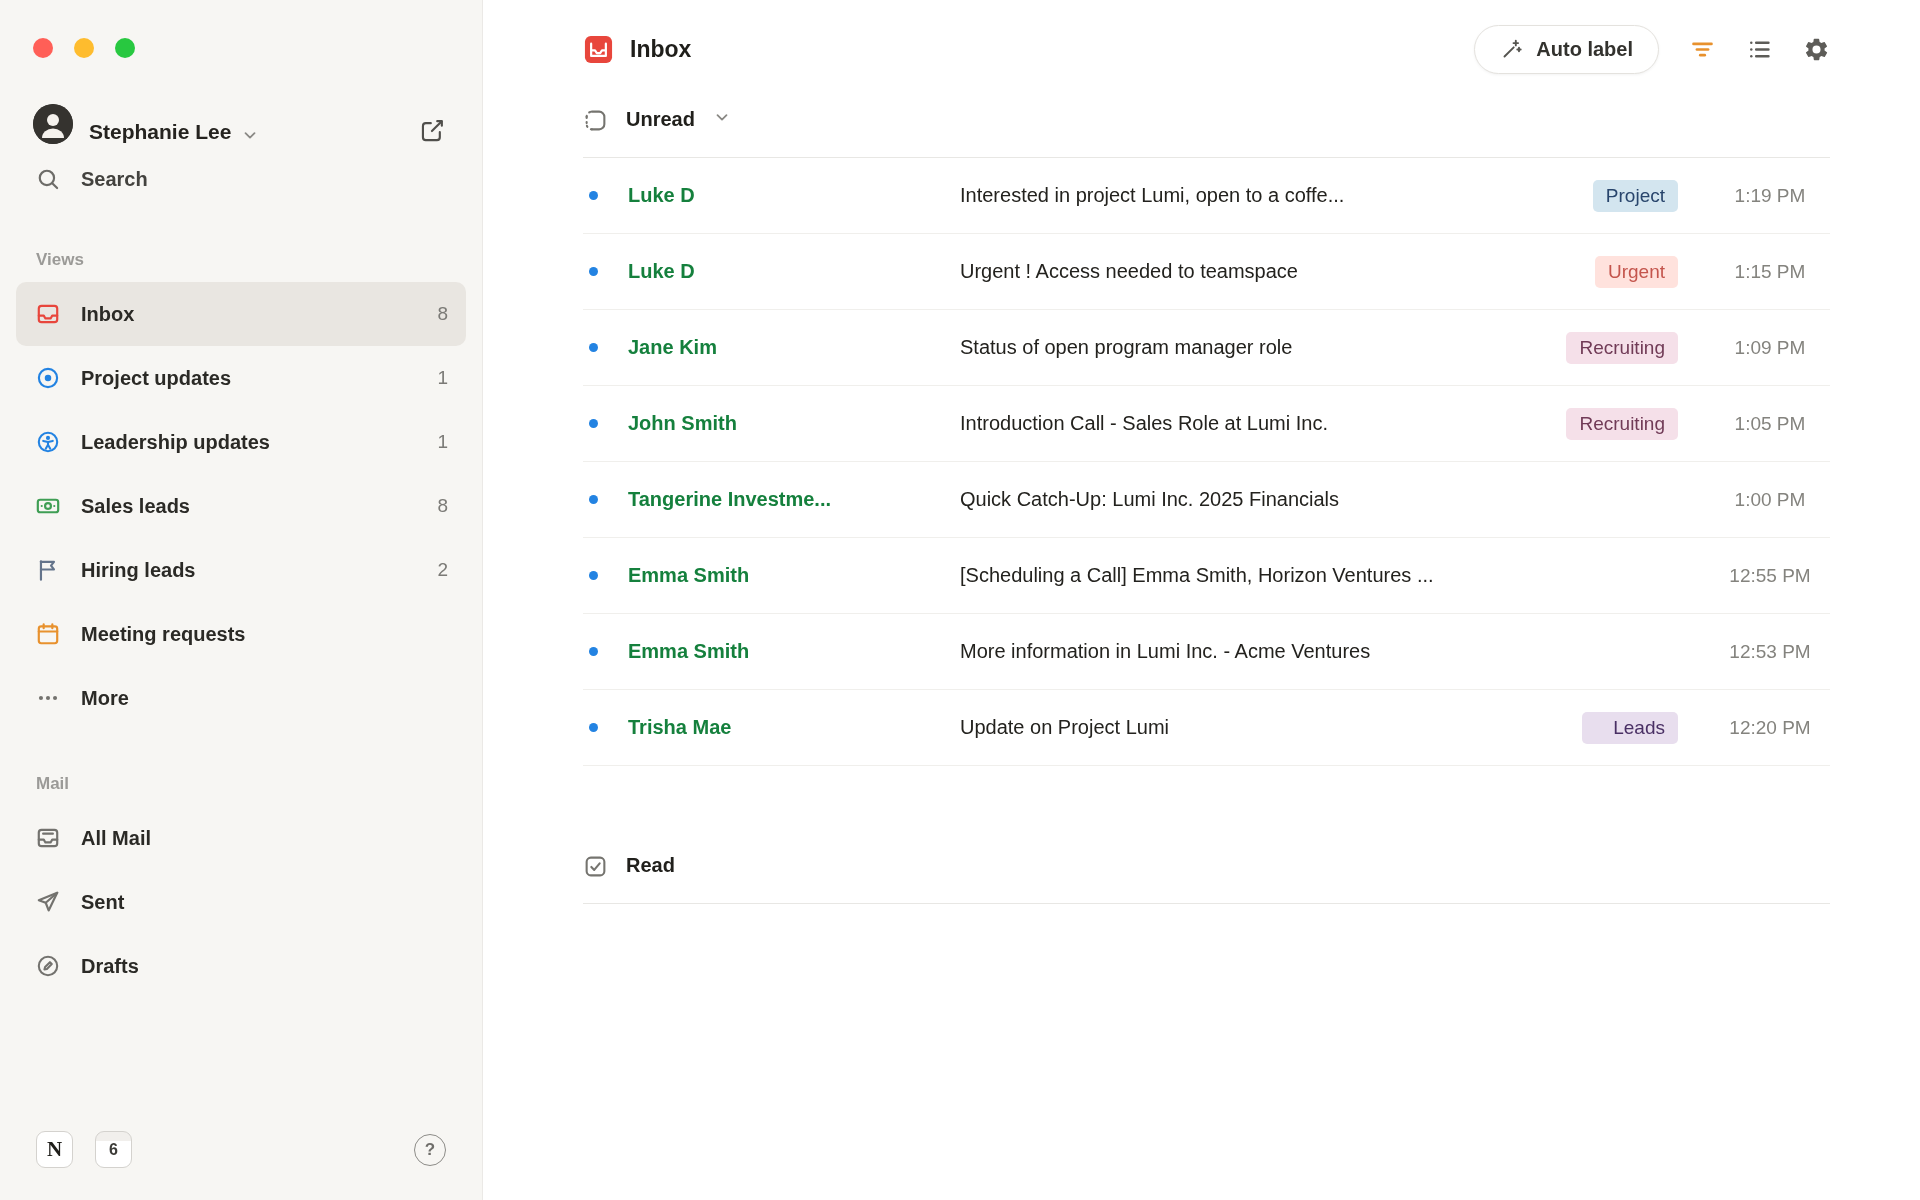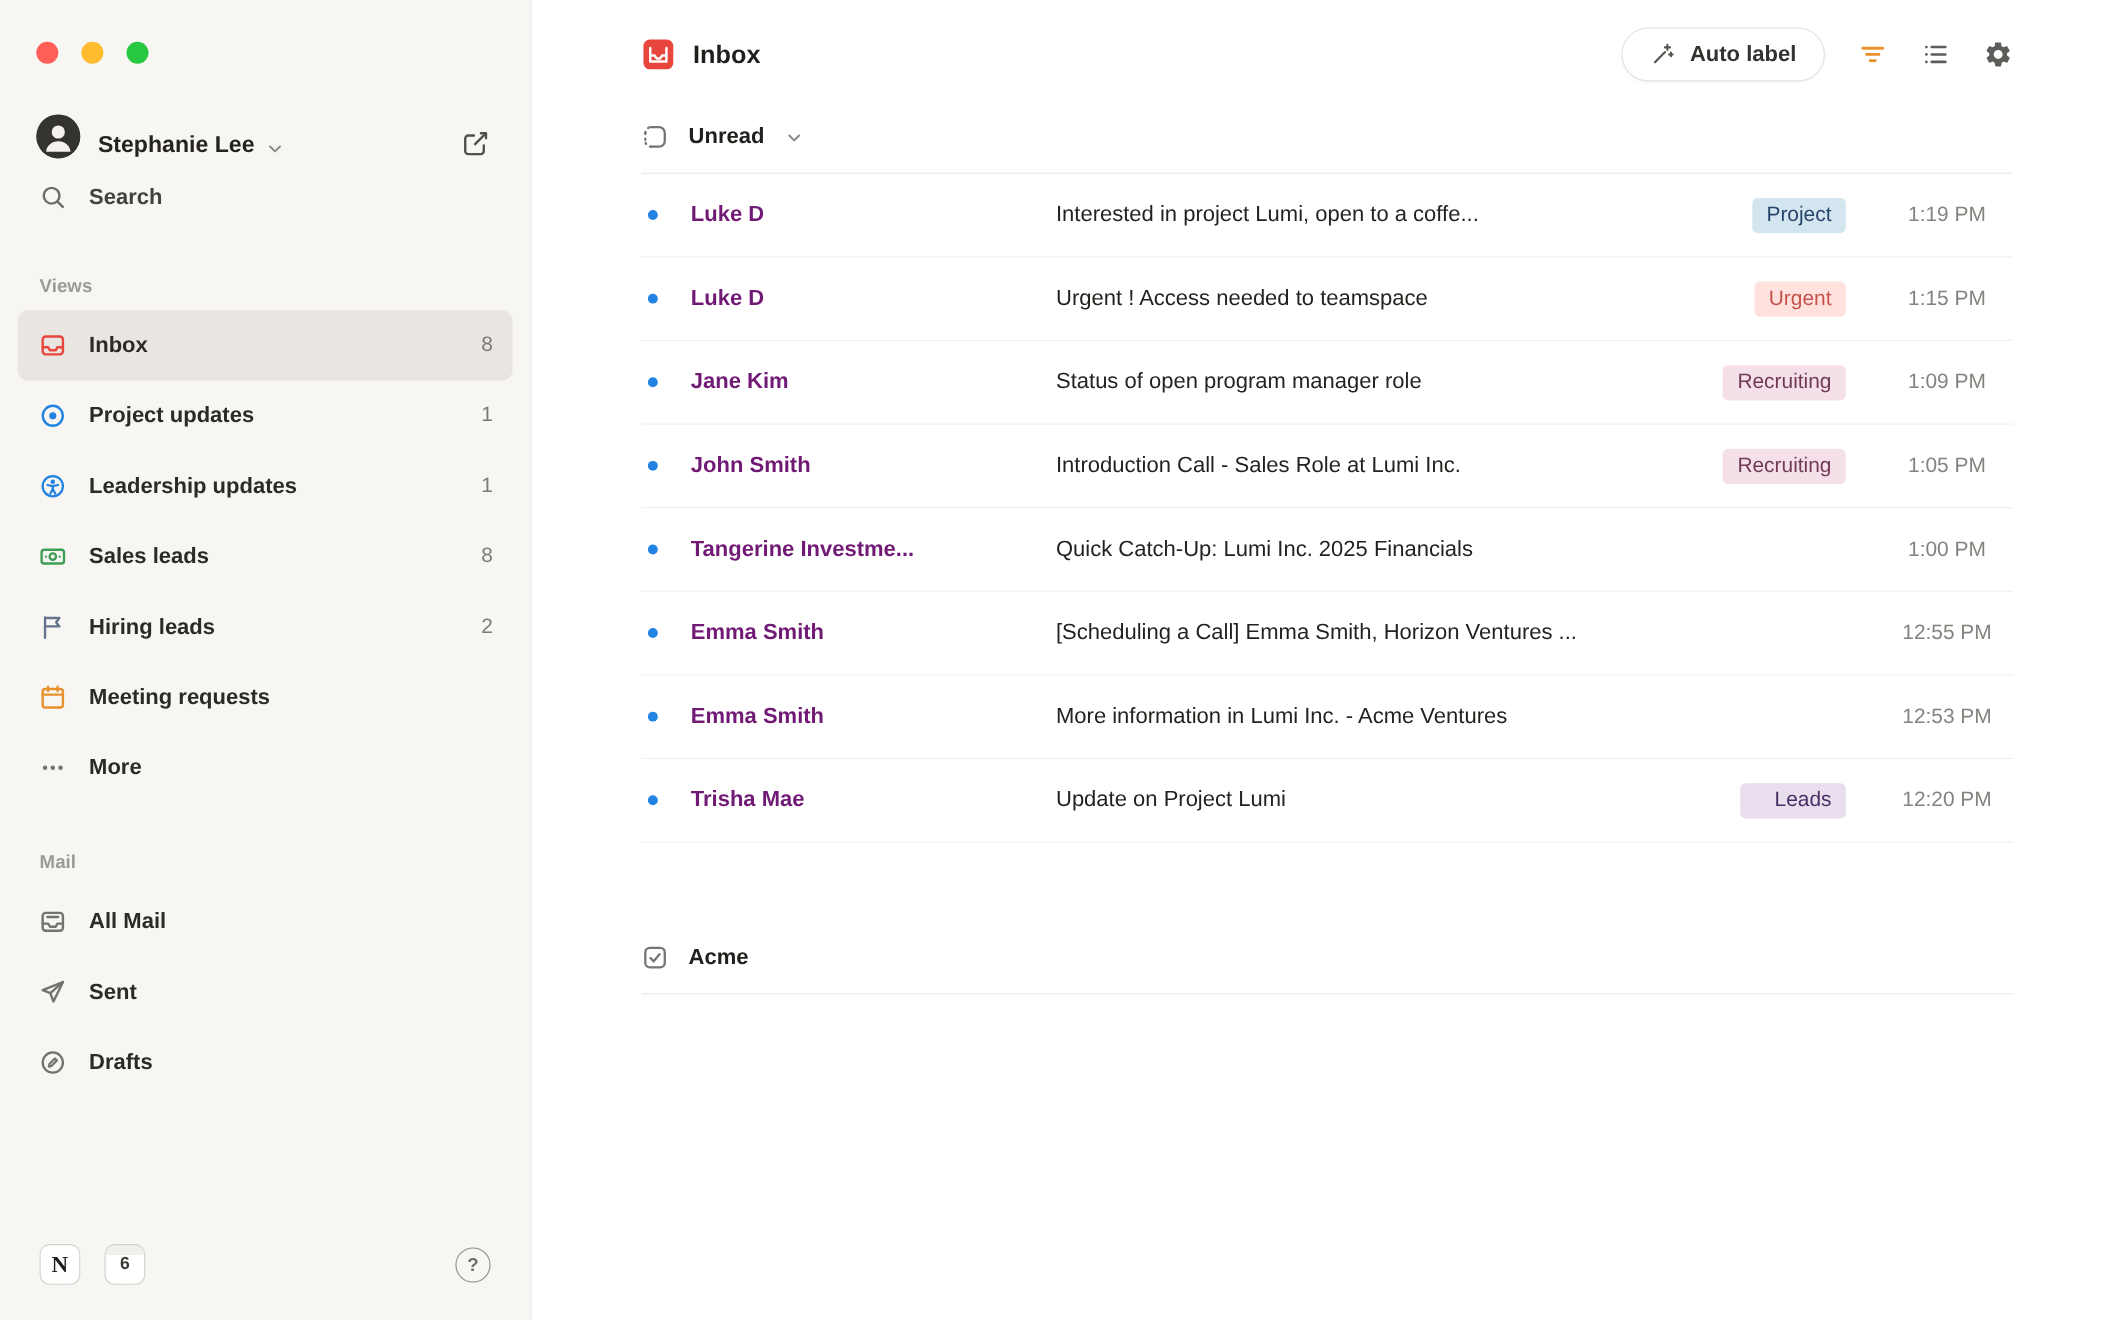--- a/index.html
+++ b/index.html
@@ -62,31 +62,31 @@
   .page-title .title-text { font-size:23px; font-weight:bold; color:#1f1e1a; }
   .header-actions { margin-left:auto; display:flex; align-items:center; gap:30px; }
   .auto-label-btn { display:flex; align-items:center; gap:12px; height:49px; padding:0 25px;
                     border:1px solid #e4e2de; border-radius:25px; background:#fff;
                     box-shadow:0 1px 3px rgba(0,0,0,.05); cursor:pointer; }
   .auto-label-btn .icon { color:#55544f; }
   .auto-label-text { font-size:20px; font-weight:bold; color:#33322e; }
   .hdr-icon { display:flex; cursor:pointer; color:#5d5c58; }
   .hdr-icon.filter-on { color:var(--filter-active,#e8912d); }
 
-  .group-header { display:flex; align-items:center; gap:18px; height:50px; padding-bottom:16px;
+  .group-header { display:flex; align-items:flex-start; gap:18px; height:50px; padding-bottom:16px;
                   border-bottom:1px solid #e8e7e4; cursor:pointer; }
   .group-header.first { margin-top:34px; }
   .group-header.read-group { margin-top:88px; }
   .group-title { font-size:20px; font-weight:bold; color:#21201c; }
   .group-header .icon { color:#75746f; }
   .group-chevron { color:#8a8985; display:flex; }
 
   .email-row { display:flex; align-items:center; height:76px; border-bottom:1px solid #f0efec; cursor:pointer; }
   .dot { width:9px; height:9px; border-radius:50%; background:var(--unread-dot,#2383e2); margin-left:6px; flex:none; }
-  .sender { width:332px; flex:none; margin-left:30px; font-size:20px; font-weight:bold; color:#701a75;
+  .sender { width:332px; flex:none; margin-left:30px; font-size:20px; font-weight:bold; color:#15803d;
             white-space:nowrap; overflow:hidden; text-overflow:ellipsis; }
   .subject { flex:1; font-size:20px; color:#23221e; white-space:nowrap; overflow:hidden;
              text-overflow:ellipsis; margin-right:24px; }
   .tag { flex:none; font-size:19px; padding:5px 13px; border-radius:5px; margin-right:32px; }
   .tag-blue   { background:var(--tag-blue-bg,#d3e5ef);   color:var(--tag-blue-text,#28456c); }
   .tag-red    { background:var(--tag-red-bg,#ffe2dd);    color:var(--tag-red-text,#c4554d); }
   .tag-pink   { background:var(--tag-pink-bg,#f5e0e9);   color:var(--tag-pink-text,#713b57); }
   .tag-purple { background:var(--tag-purple-bg,#e8deee); color:var(--tag-purple-text,#492f64);padding-left:31px; }
   .time { flex:none; width:120px; text-align:center; font-size:19px; color:#84837e; }
 
@@ -394,17 +394,17 @@
 
     </div>
 
     <div class="group-header read-group">
       <span class="icon">
         <svg width="25" height="25" viewBox="0 0 24 24" fill="none" stroke="currentColor" stroke-width="2" stroke-linecap="round" stroke-linejoin="round">
             <rect x="3.5" y="3.5" width="17" height="17" rx="4"></rect>
             <path d="M8 12.4 l2.8 2.9 L16 9"></path>
           </svg>
       </span>
-      <span class="group-title">Acme</span>
+      <span class="group-title">Read</span>
     </div>
 
   </main>
 </div>
 
 </body></html>

